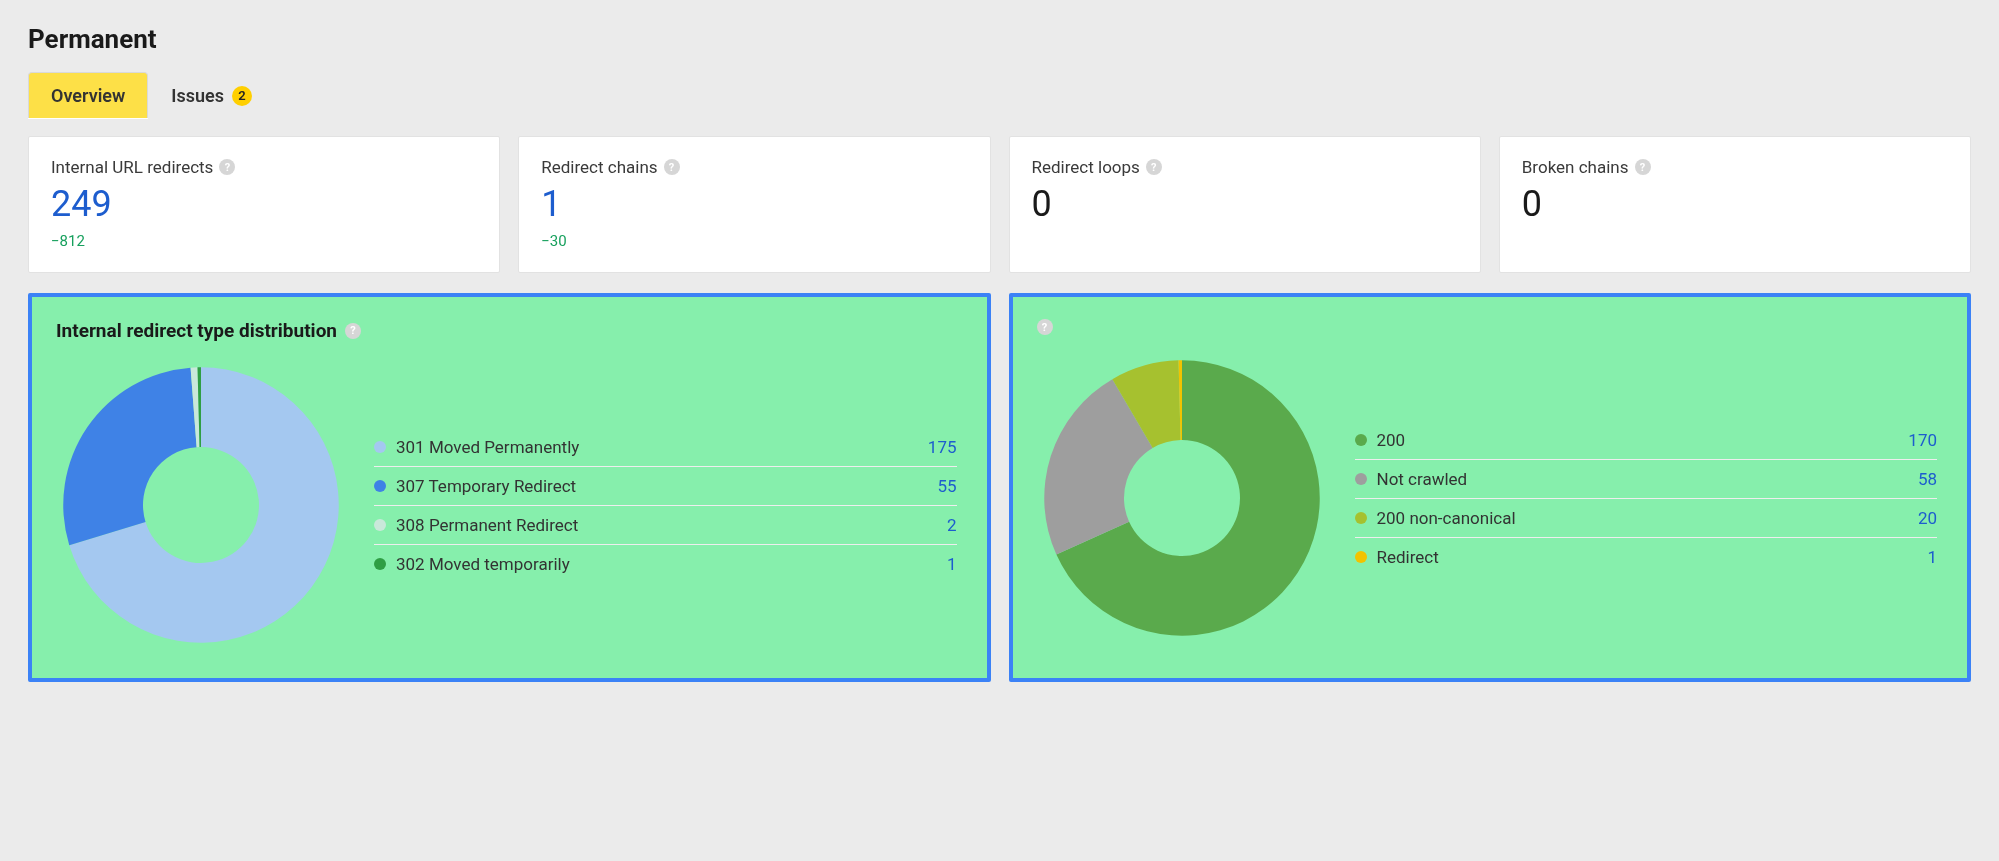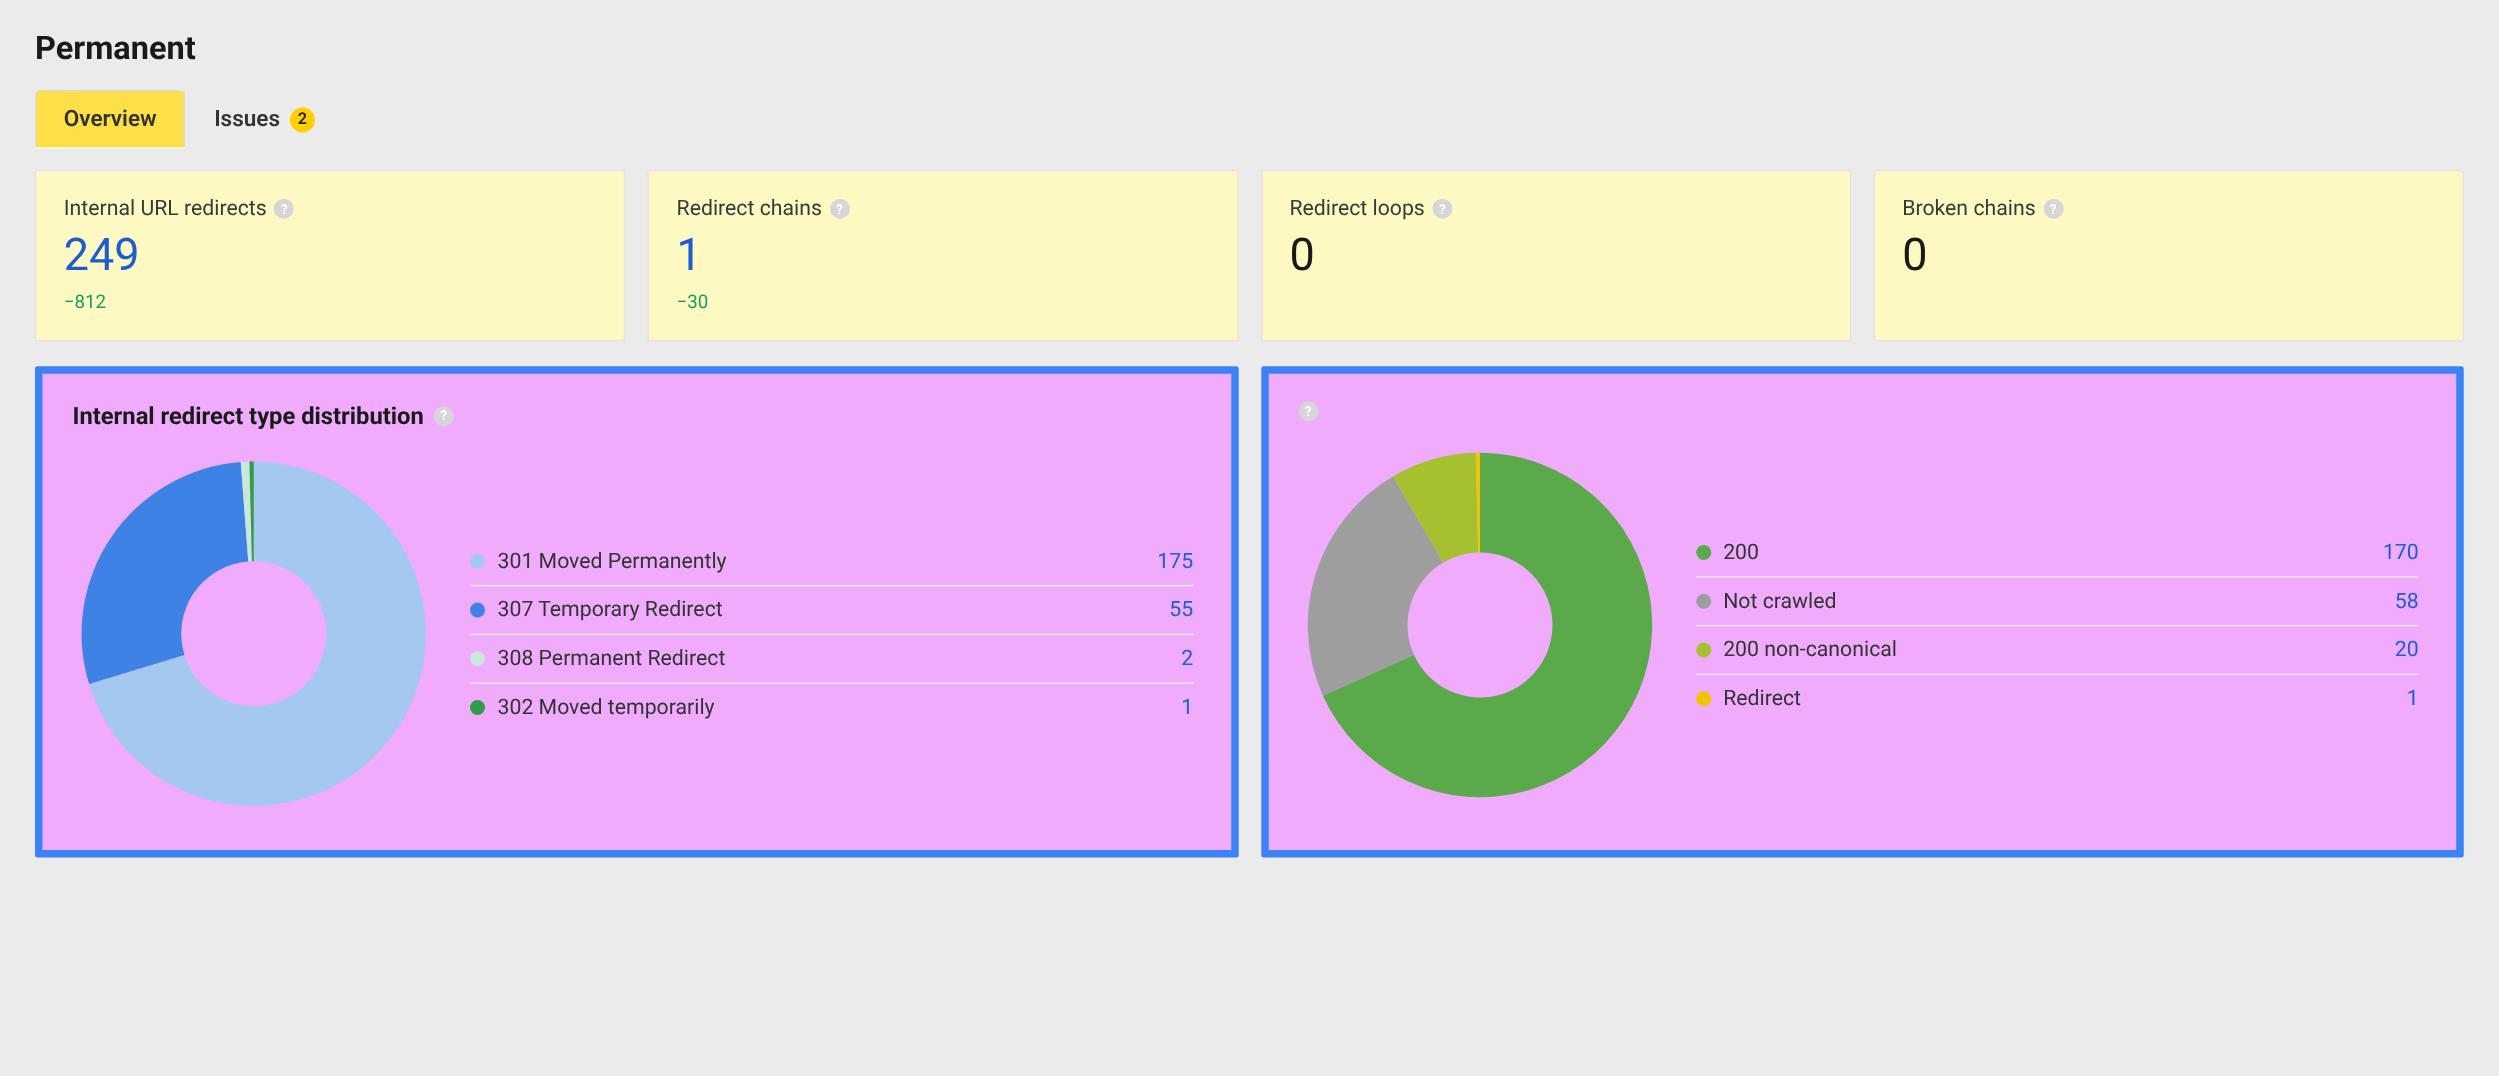--- a/index.html
+++ b/index.html
@@ -50,21 +50,21 @@
   align-items: center;
   justify-content: center;
 }
 .cards-row {
   display: grid;
   grid-template-columns: repeat(4, 1fr);
   gap: 18px;
   margin-bottom: 20px;
 }
 .card {
-  background: #fef9c3;
+  background: #ffffff;
   border: 1px solid #e2e2e2;
   border-radius: 2px;
   padding: 20px 22px 22px 22px;
 }
 .card-title {
   font-size: 17px;
   color: #3a3a3a;
   display: flex;
   align-items: center;
   gap: 6px;
@@ -94,22 +94,22 @@
 .card-delta {
   font-size: 15px;
   color: #17a05d;
 }
 .charts-row {
   display: grid;
   grid-template-columns: 1fr 1fr;
   gap: 18px;
 }
 .chart-card {
-  background: #f0abfc;
-  border: 6px solid #3b82f6;
+  background: #86efac;
+  border: 4px solid #3b82f6;
   border-radius: 2px;
   padding: 22px 24px 28px 24px;
 }
 .chart-title {
   font-size: 19px;
   font-weight: 700;
   color: #1a1a1a;
   display: flex;
   align-items: center;
   gap: 8px;

